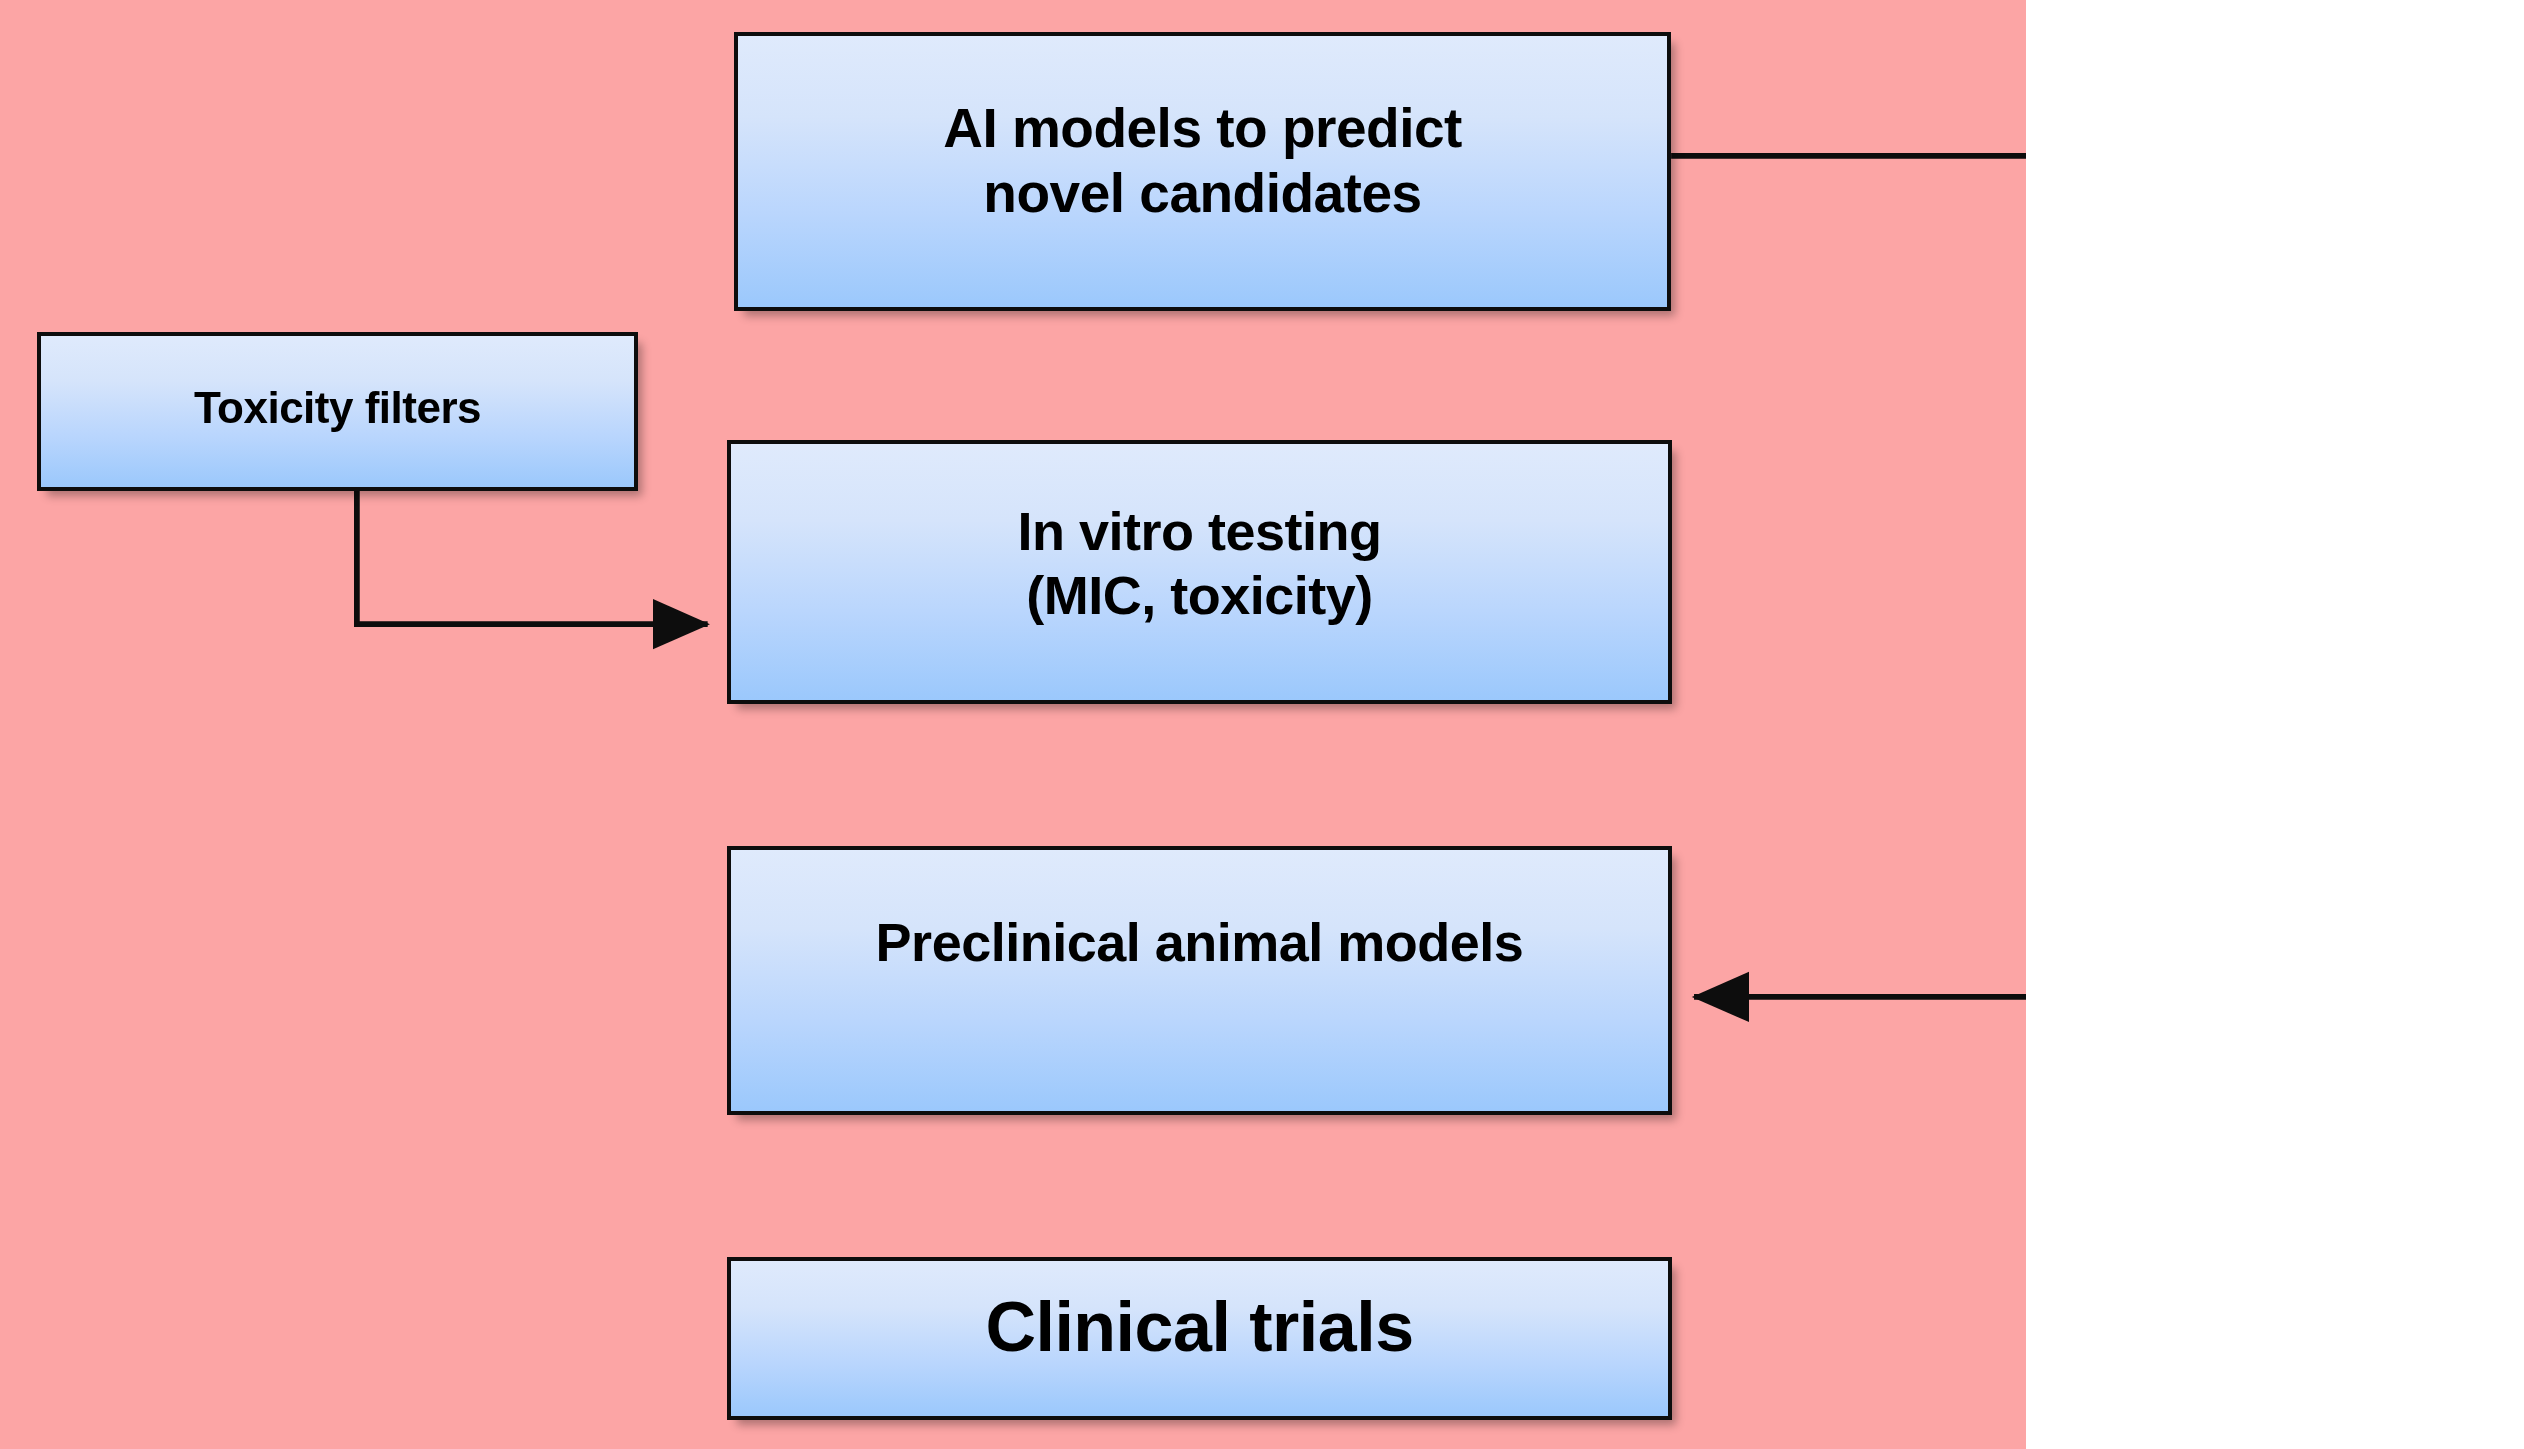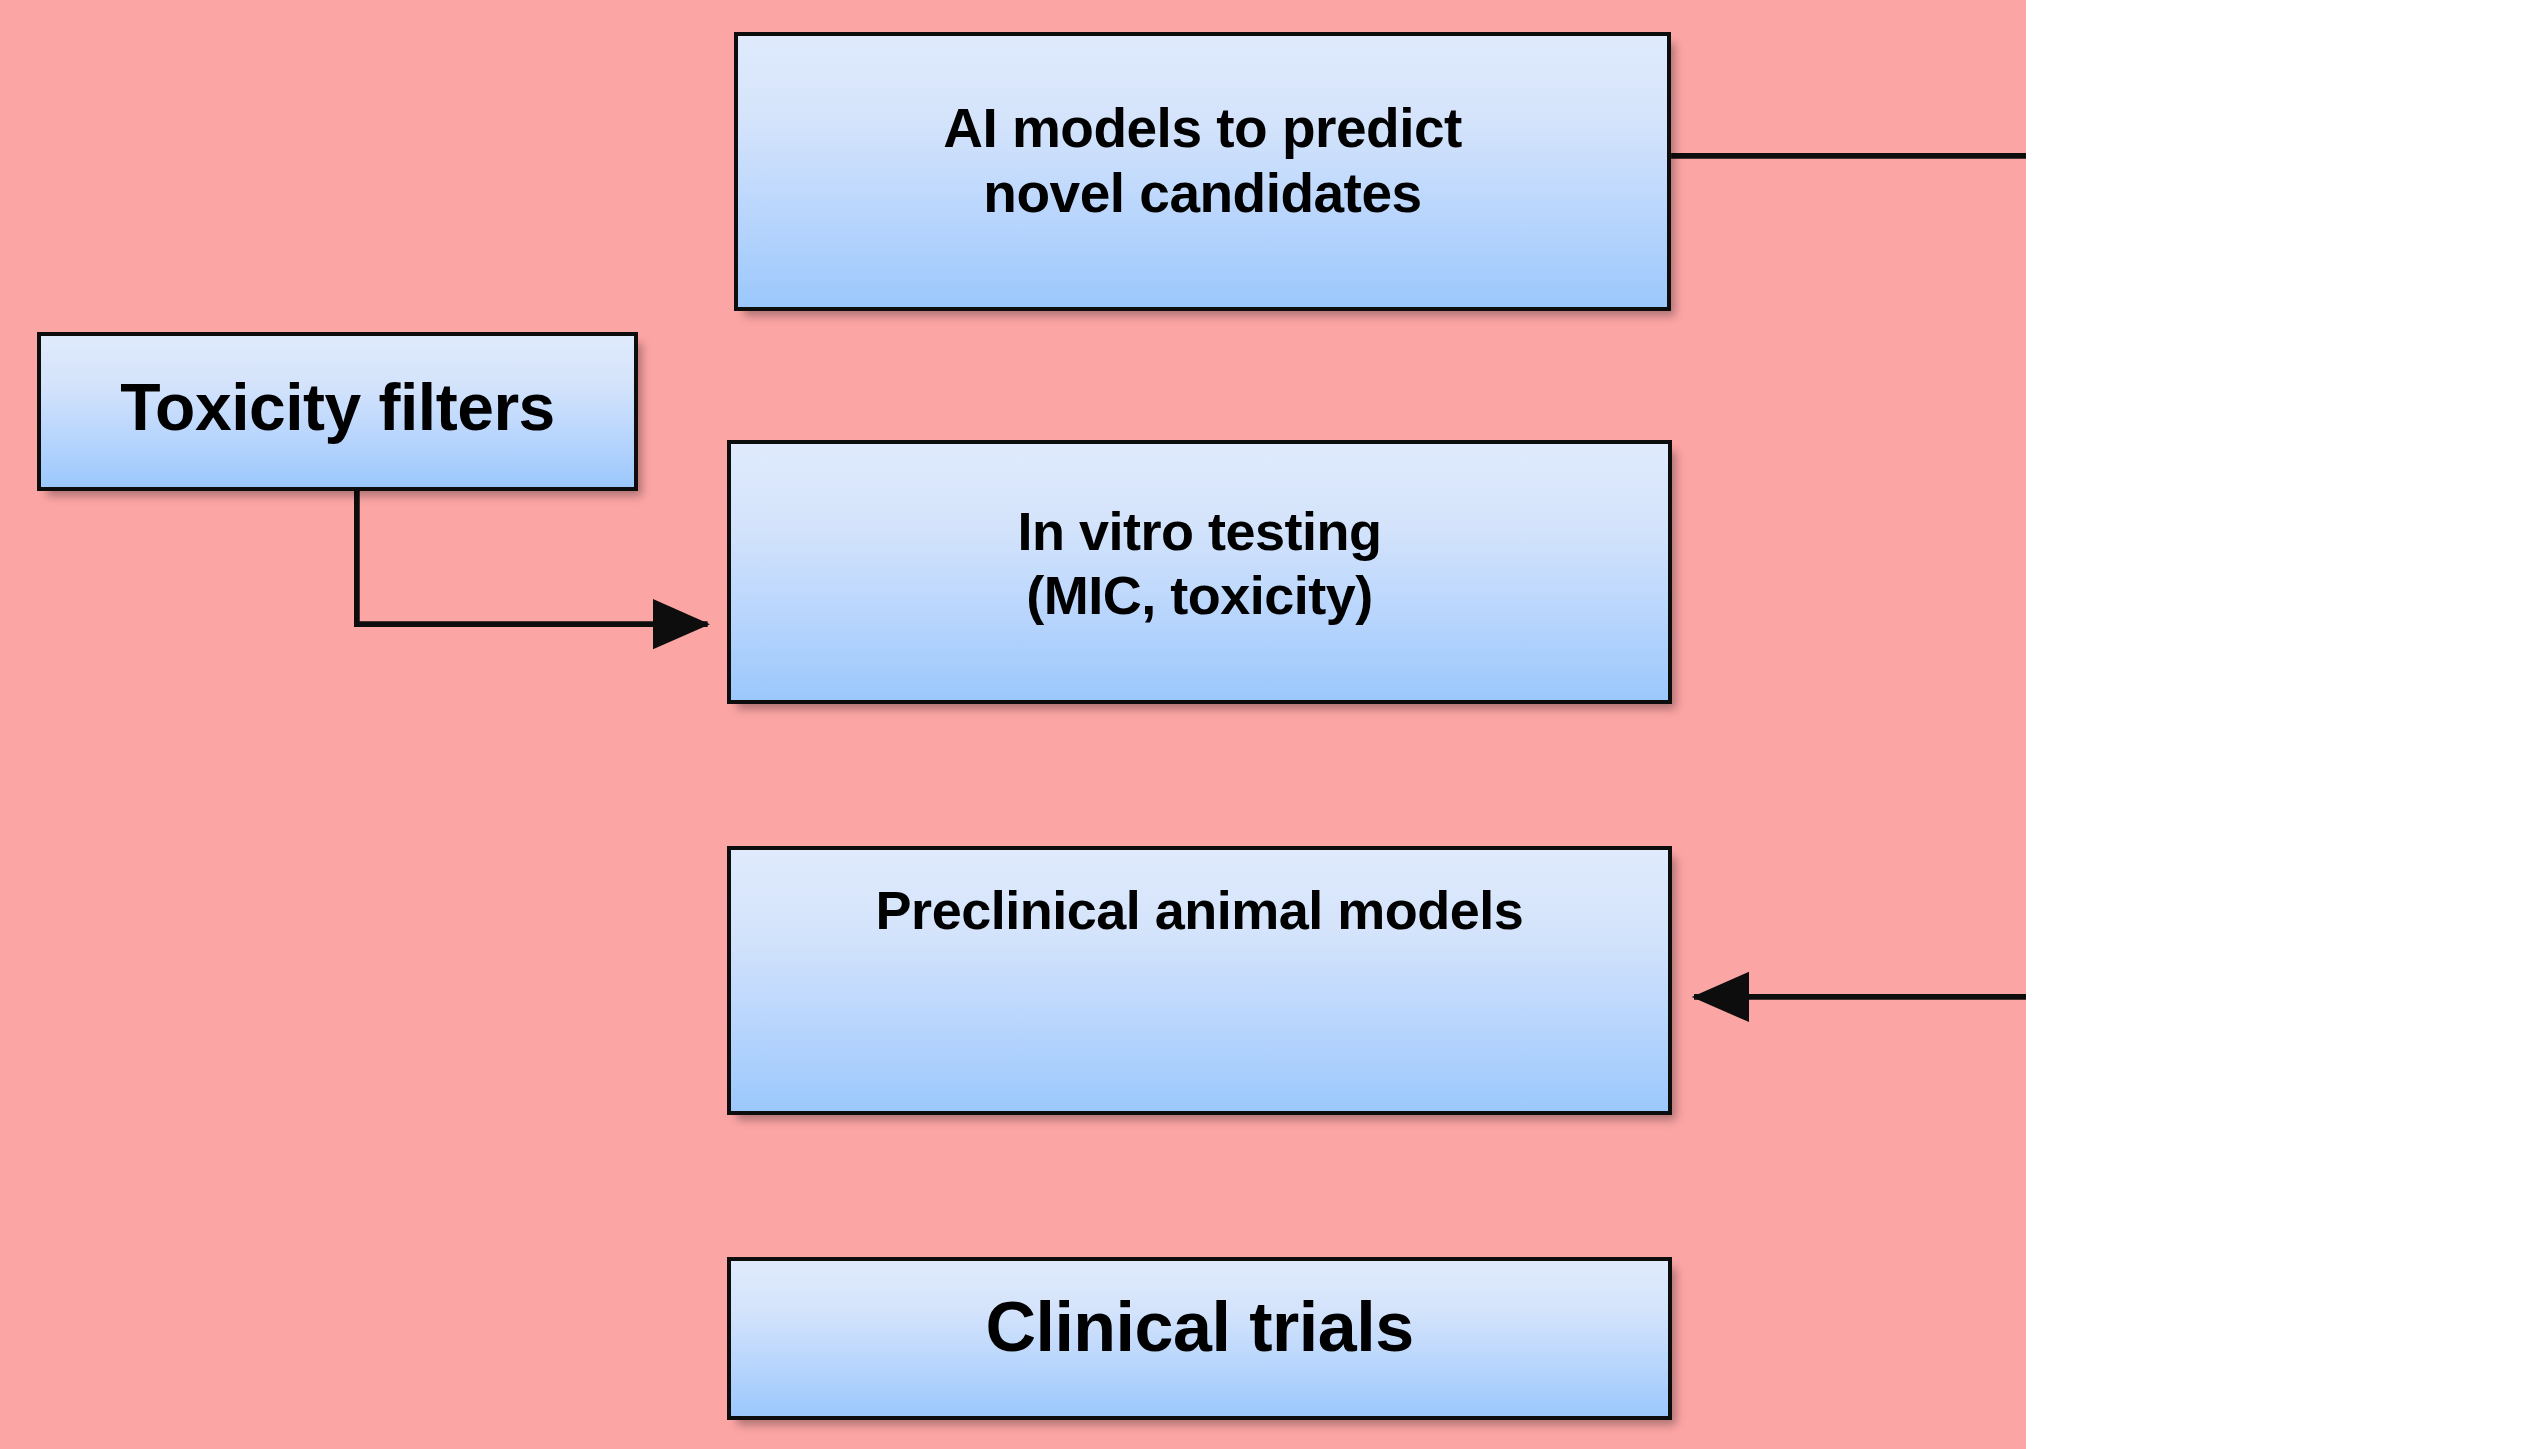--- a/index.html
+++ b/index.html
@@ -53,33 +53,33 @@
   #node-ai-models {
     left: 734px; top: 32px; width: 937px; height: 279px;
     align-items: center;
   }
   #node-ai-models .label { font-size: 55px; padding-bottom: 21px; }
 
   #node-toxicity-filters {
     left: 37px; top: 332px; width: 601px; height: 159px;
     align-items: center;
   }
-  #node-toxicity-filters .label { font-size: 66px; padding-bottom: 7.6px; }
+  #node-toxicity-filters .label { font-size: 44px; padding-bottom: 7.6px; }
 
   #node-in-vitro {
     left: 727px; top: 440px; width: 945px; height: 264px;
     align-items: center;
   }
   #node-in-vitro .label { font-size: 54px; padding-bottom: 17px; }
 
   #node-preclinical {
     left: 727px; top: 846px; width: 945px; height: 269px;
     align-items: flex-start;
   }
-  #node-preclinical .label { font-size: 54px; padding-top: 29px; }
+  #node-preclinical .label { font-size: 54px; padding-top: 29px; margin-top: 32px; }
 
   #node-clinical-trials {
     left: 727px; top: 1257px; width: 945px; height: 163px;
     align-items: flex-start;
   }
   #node-clinical-trials .label { font-size: 70px; padding-top: 25px; }
 
   #node-stability-models {
     left: 1818px; top: 644px; width: 686px; height: 159px;
     align-items: center;

